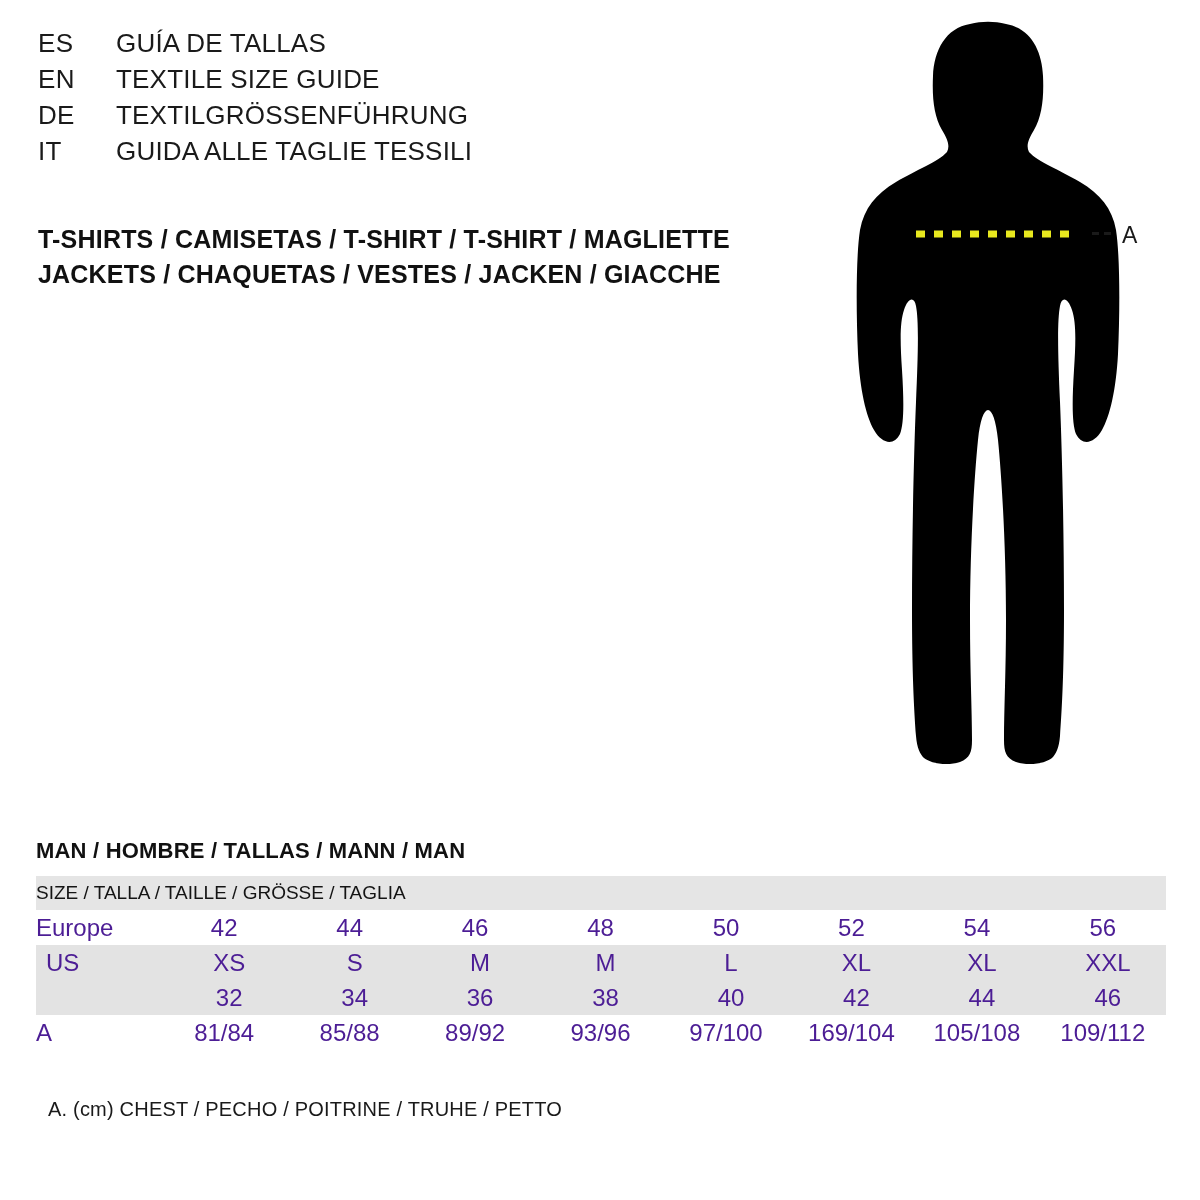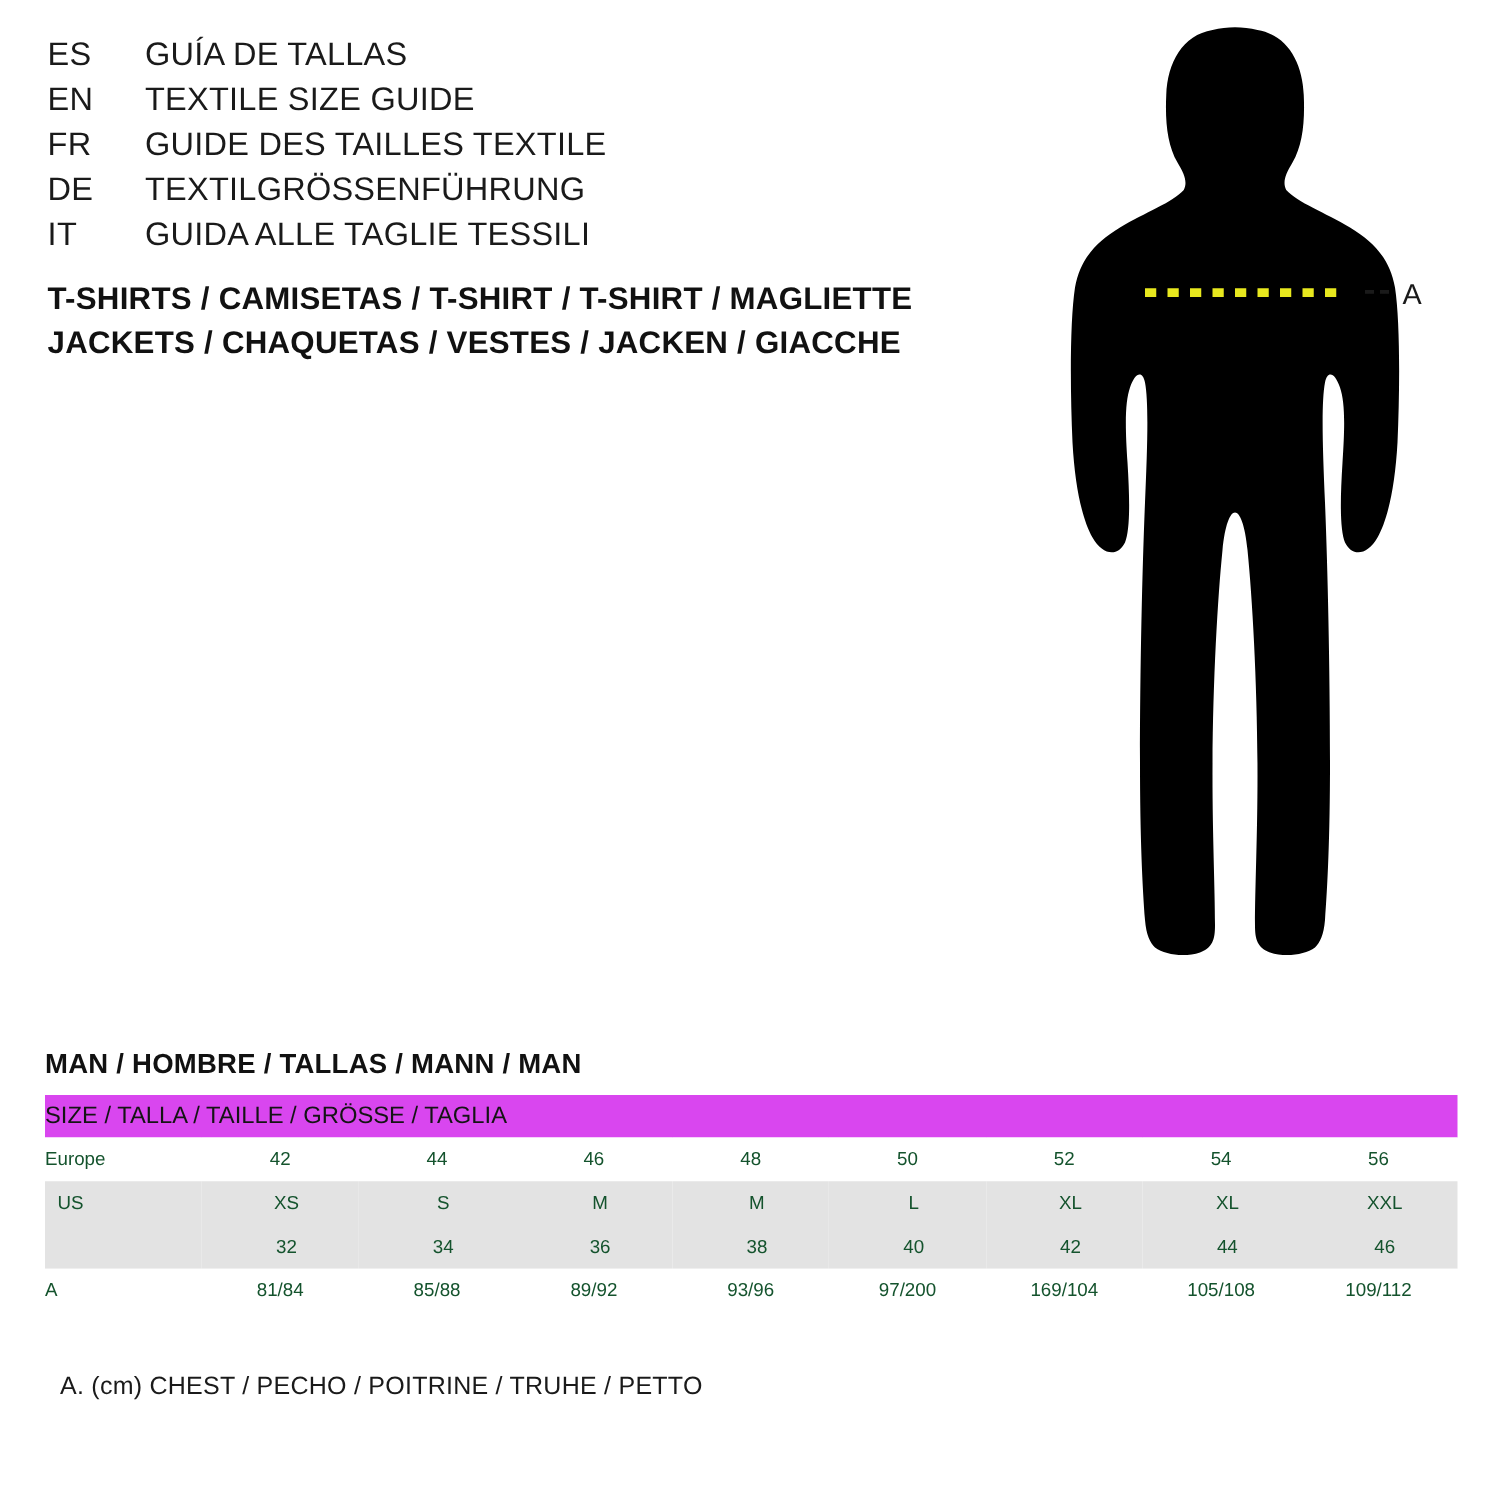--- a/index.html
+++ b/index.html
@@ -97,36 +97,36 @@
     letter-spacing: 0.2px;
     color: #111111;
     margin-bottom: 12px;
   }
   table.size-table {
     border-collapse: collapse;
     width: 1130px;
     table-layout: fixed;
   }
   table.size-table td {
-    font-size: 15px;
-    color: #14532d;
+    font-size: 24px;
+    color: #4c1d95;
     height: 35px;
     padding: 0;
     vertical-align: middle;
   }
   td.label-cell {
     padding-left: 8px;
     text-align: left;
     width: 170px;
   }
   td.val-cell {
     text-align: center;
   }
   tr.head-row td {
-    background: #d946ef;
+    background: #e5e5e5;
     font-size: 19px;
     font-weight: normal;
     color: #141414;
     height: 34px;
   }
   tr.shade td { background: #e3e3e3; padding-left: 10px; }
   tr.plain td { background: #ffffff; }
 
   .footnote {
     position: absolute;
@@ -141,24 +141,20 @@
 <body>
 
 <div class="lang-block">
   <div class="lang-row">
     <span class="lang-code">ES</span>
     <span class="lang-text">GUÍA DE TALLAS</span>
   </div>
   <div class="lang-row">
     <span class="lang-code">EN</span>
     <span class="lang-text">TEXTILE SIZE GUIDE</span>
-  </div>
-  <div class="lang-row">
-    <span class="lang-code">FR</span>
-    <span class="lang-text">GUIDE DES TAILLES TEXTILE</span>
   </div>
   <div class="lang-row">
     <span class="lang-code">DE</span>
     <span class="lang-text">TEXTILGRÖSSENFÜHRUNG</span>
   </div>
   <div class="lang-row">
     <span class="lang-code">IT</span>
     <span class="lang-text">GUIDA ALLE TAGLIE TESSILI</span>
   </div>
 </div>
@@ -268,21 +264,21 @@
         <td class="val-cell">42</td>
         <td class="val-cell">44</td>
         <td class="val-cell">46</td>
       </tr>
       <tr class="plain">
         <td class="label-cell">A</td>
         <td class="val-cell">81/84</td>
         <td class="val-cell">85/88</td>
         <td class="val-cell">89/92</td>
         <td class="val-cell">93/96</td>
-        <td class="val-cell">97/200</td>
+        <td class="val-cell">97/100</td>
         <td class="val-cell">169/104</td>
         <td class="val-cell">105/108</td>
         <td class="val-cell">109/112</td>
       </tr>
     </tbody>
   </table>
 </div>
 
 <div class="footnote">A. (cm) CHEST / PECHO / POITRINE / TRUHE / PETTO</div>
 

